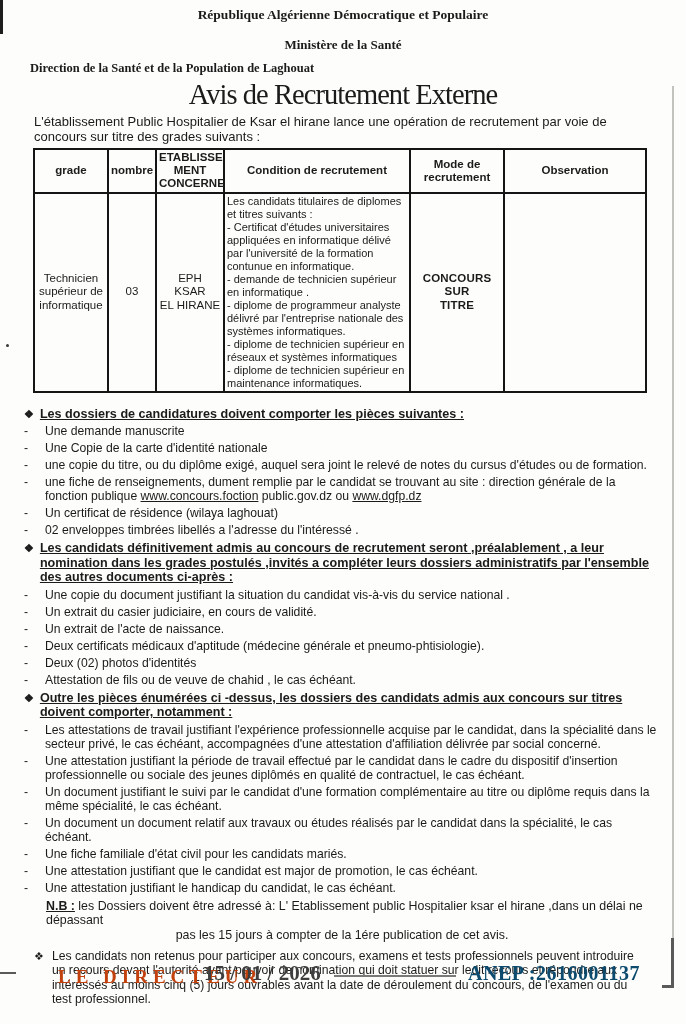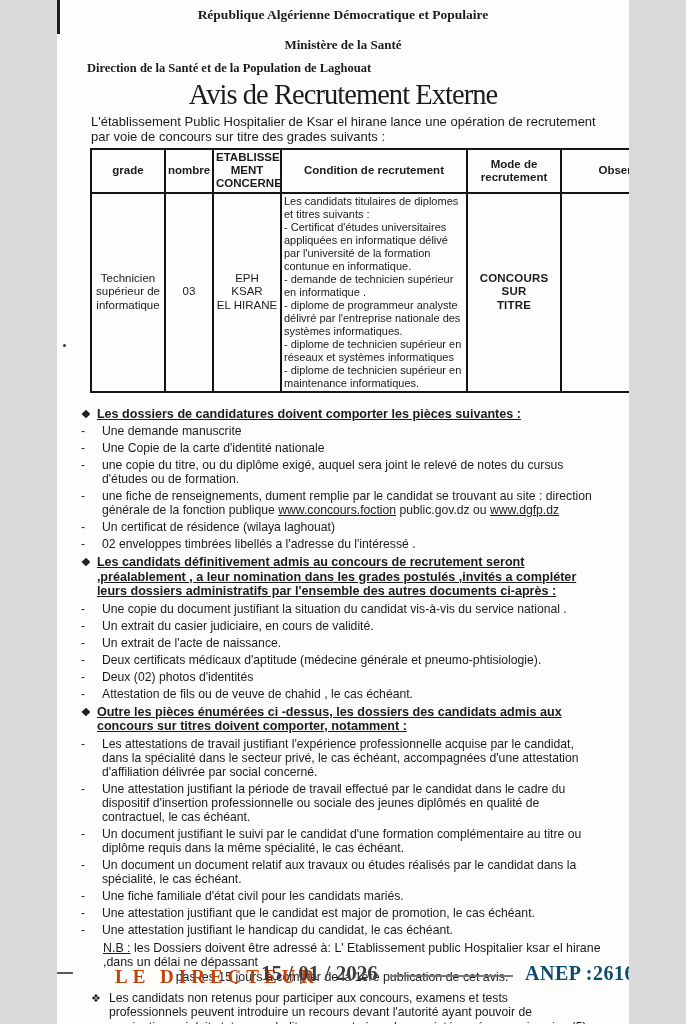--- a/index.html
+++ b/index.html
@@ -1,17 +1,17 @@
 <!DOCTYPE html>
 <html><head>
 <meta charset="utf-8">
 <style>
   html,body{margin:0;padding:0;background:#d9d9d9;}
   .page{
-    position:relative;width:572px;height:1024px;margin:0 auto;
+    position:relative;width:686px;height:1024px;margin:0 auto;
     background:#fdfdfb;color:#1b1b1b;overflow:hidden;
     font-family:"Liberation Sans",sans-serif;
   }
   .pre{white-space:pre-line;}
 
   
   .hdr-line1{padding-top:7px;text-align:center;font-family:"Liberation Serif",serif;font-weight:bold;font-size:13.5px;line-height:15px;}
   .hdr-line2{margin-top:15px;text-align:center;font-family:"Liberation Serif",serif;font-weight:bold;font-size:13px;line-height:15px;}
   .hdr-left{margin:9px 0 0 30px;font-family:"Liberation Serif",serif;font-weight:bold;font-size:12.5px;line-height:14.5px;}
   .doc-title{margin-top:2px;text-align:center;font-family:"Liberation Serif",serif;font-size:30px;line-height:32px;letter-spacing:-1px;transform:scaleX(.95);}
@@ -32,21 +32,21 @@
   .body-text{margin:0 26px 0 24px;}
   .sec{display:flex;gap:6px;font-weight:bold;font-size:12.6px;line-height:14.5px;align-items:flex-start;}
   .sec .diamond{font-size:11px;line-height:14.5px;flex:0 0 auto;}
   .sec .sectext{text-decoration:underline;}
   .mt14{margin-top:14px;} .mt6{margin-top:6px;} .mt4{margin-top:4px;} .mt8{margin-top:8px;}
   .li{display:flex;gap:13px;margin-top:3px;font-size:12.2px;line-height:14px;align-items:flex-start;}
   .li .dash{flex:0 0 8px;text-align:left;}
   .li .litext{flex:1;}
   .u{text-decoration:underline;}
   .nb{margin-top:4px;font-size:12.4px;line-height:14px;padding-left:22px;}
-  .nb .nblabel{font-weight:normal;text-decoration:underline;}
+  .nb .nblabel{font-weight:bold;text-decoration:underline;}
   .nb-line2{text-align:center;font-size:12.4px;line-height:14px;margin-top:1px;}
   .final{display:flex;gap:8px;margin:7px 40px 0 34px;font-size:12.2px;line-height:14.5px;}
   .final .diamond{font-size:11px;flex:0 0 auto;}
 
   
   .footer{position:absolute;left:0;top:958px;width:686px;height:44px;}
   .watermark{position:absolute;left:58px;top:8px;font-family:"Liberation Serif",serif;font-weight:bold;
              font-size:19px;letter-spacing:5px;color:#c2410c;}
   .f-date{position:absolute;left:204px;top:3px;font-family:"Liberation Serif",serif;font-weight:bold;font-size:21px;color:#3e3e3e;}
   .f-rule{position:absolute;left:334px;top:17px;width:122px;height:2px;background:#7a7a7a;}

